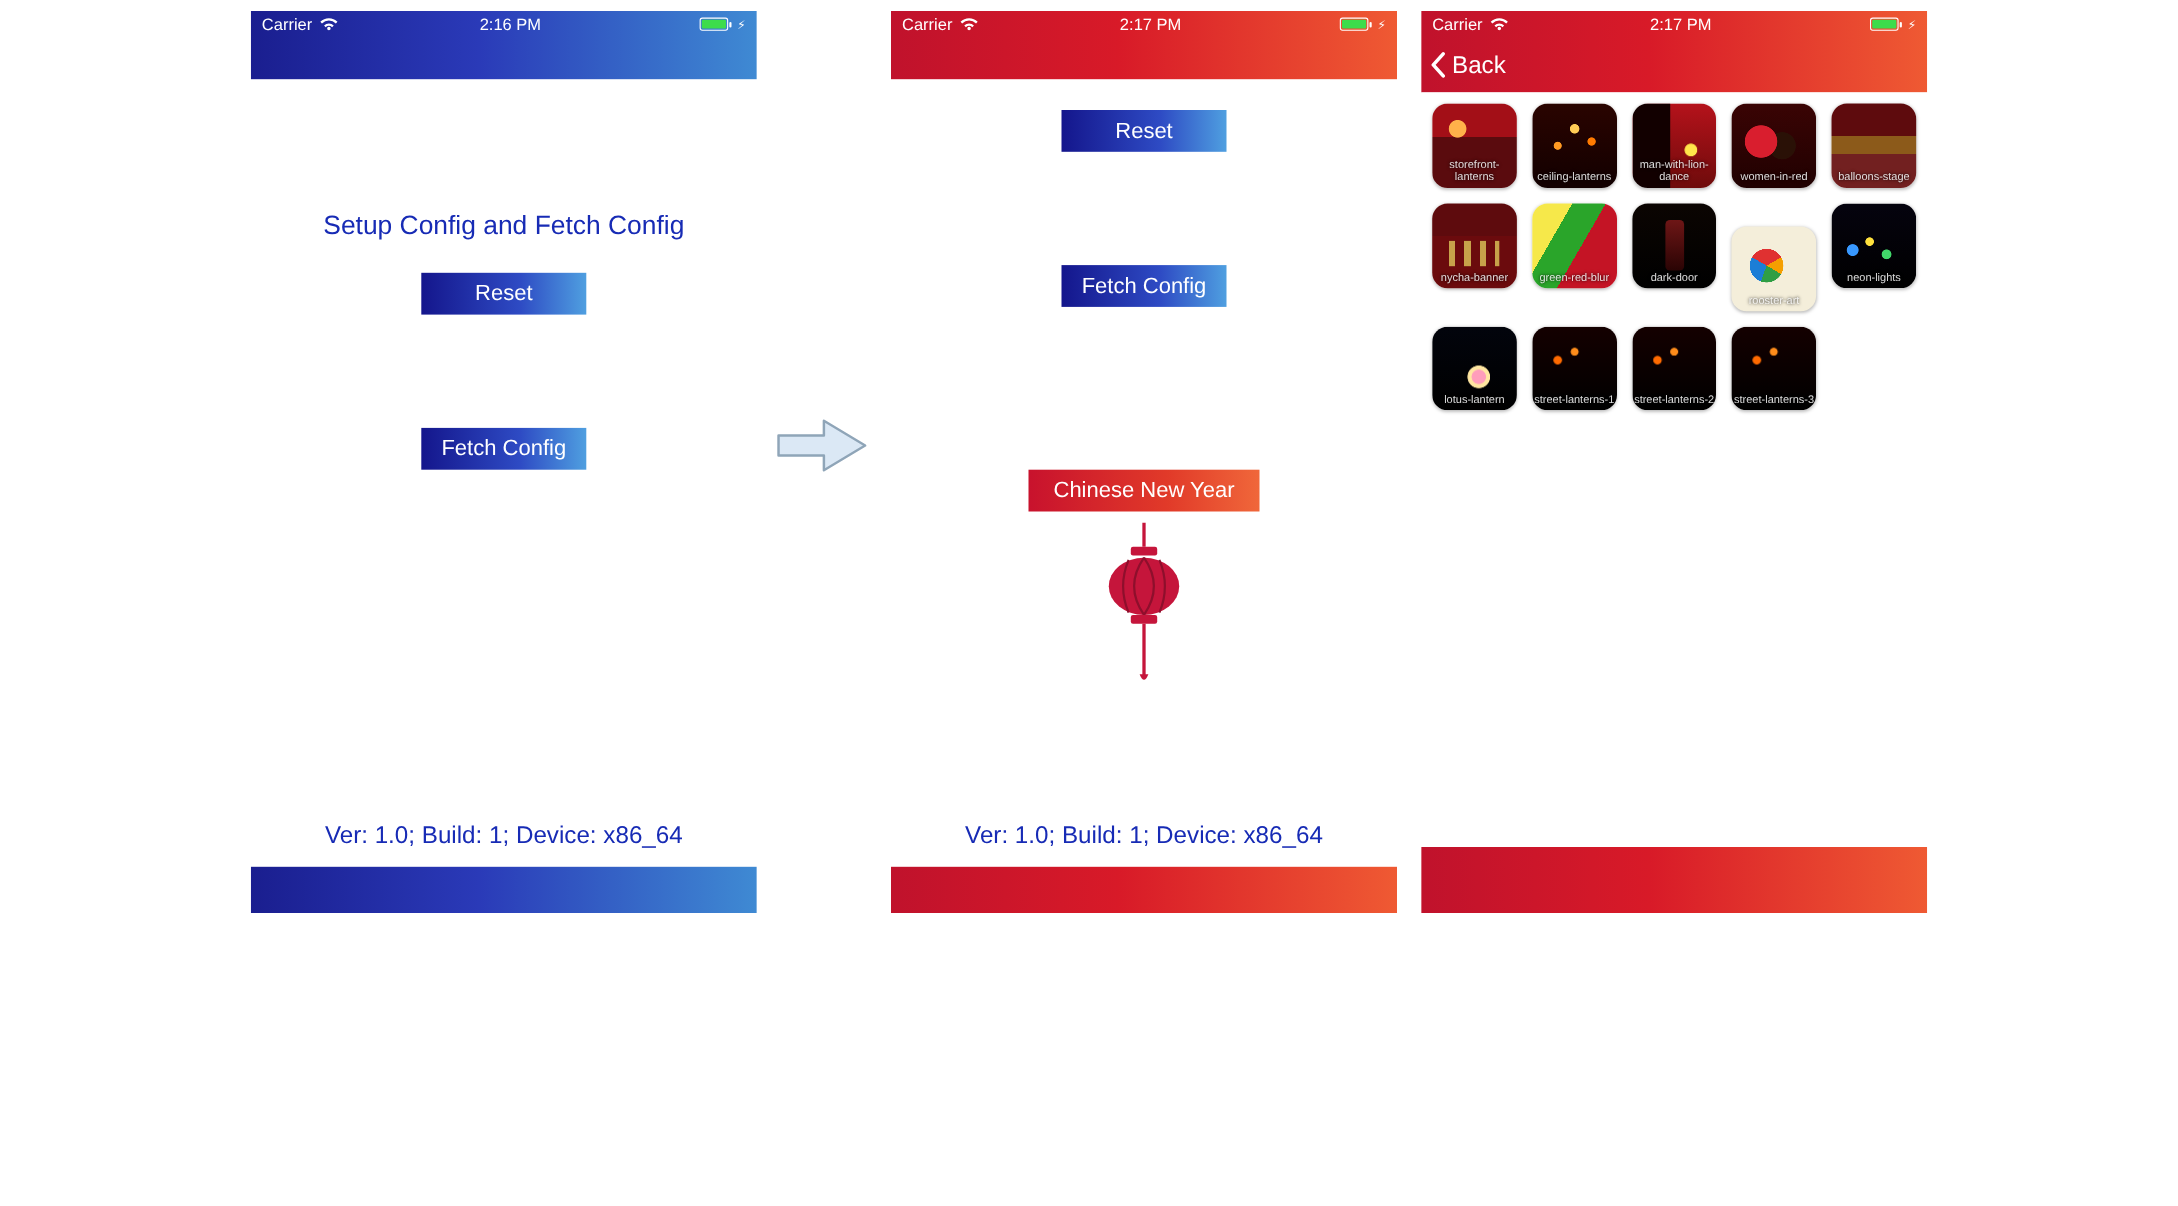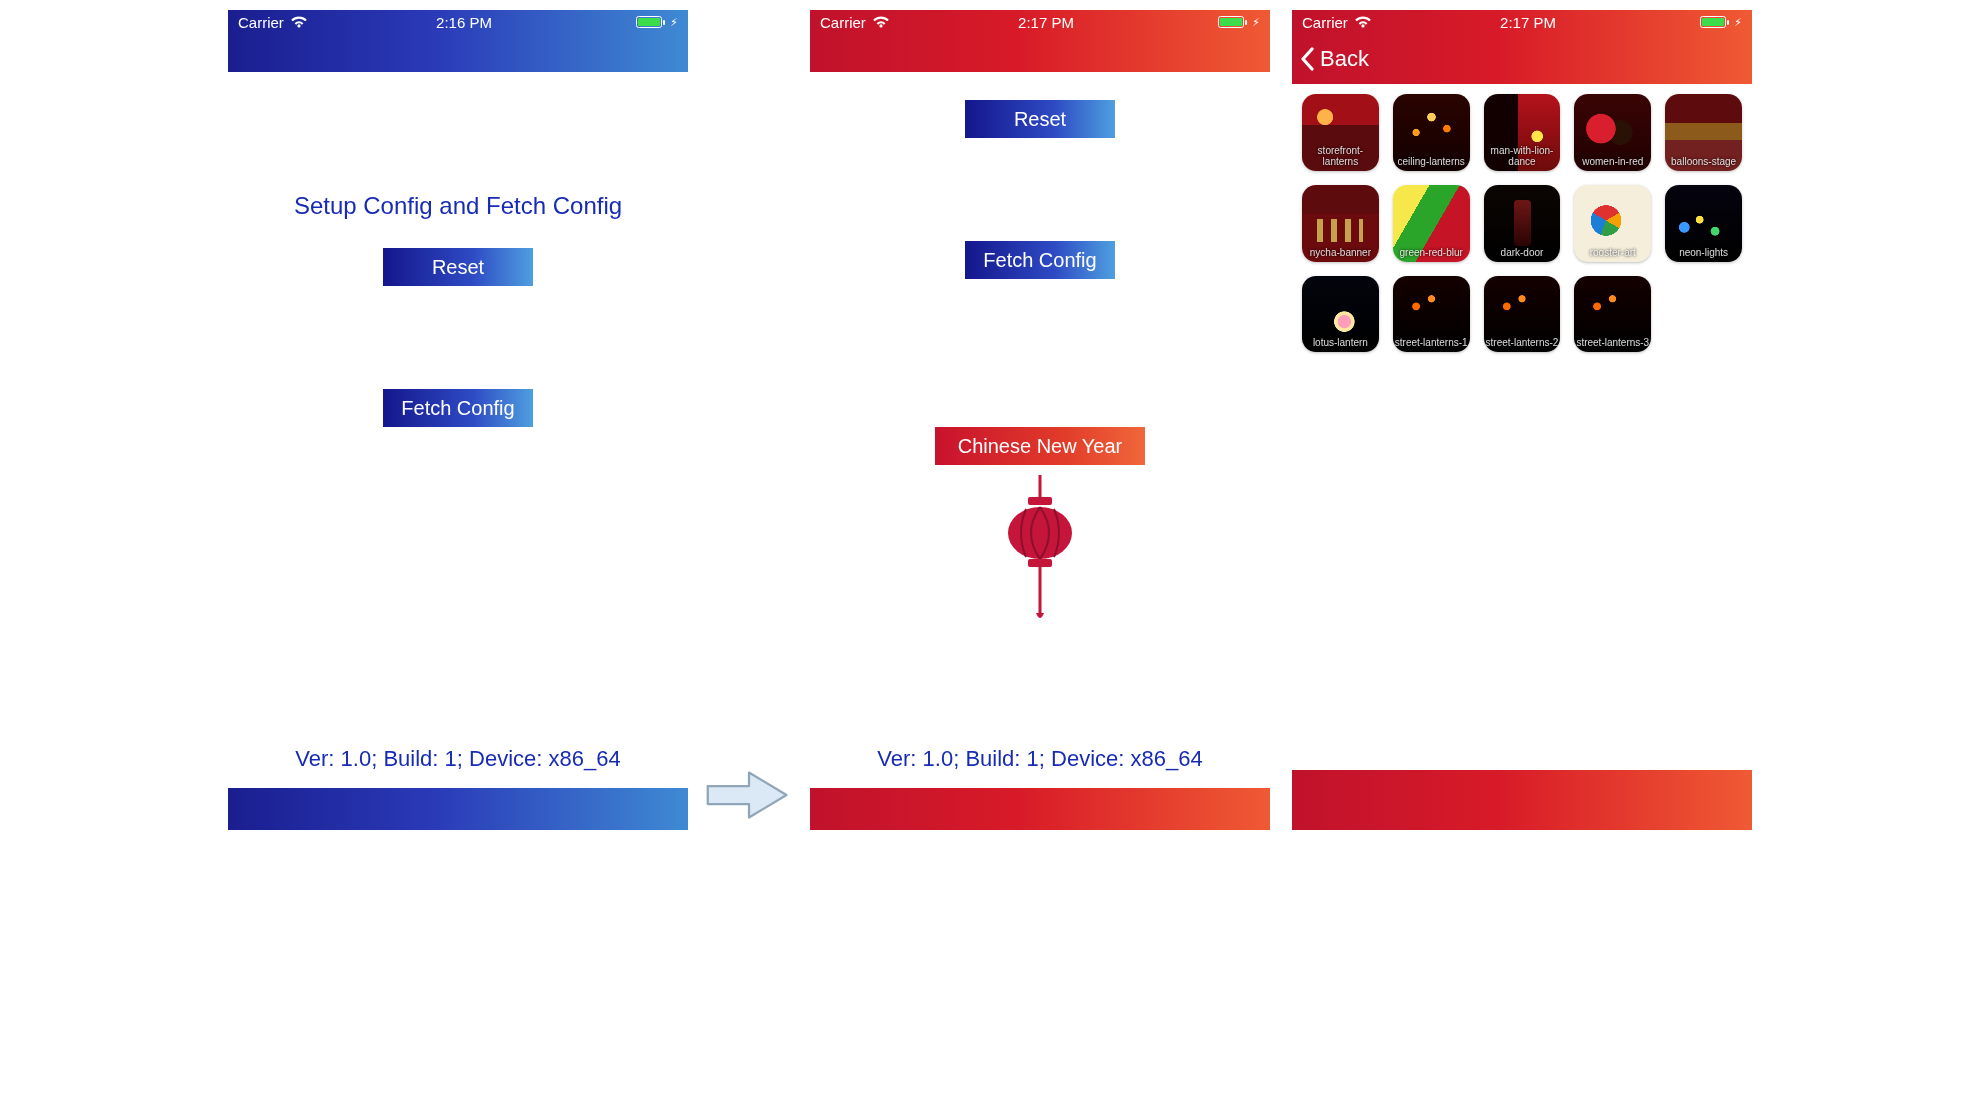--- a/index.html
+++ b/index.html
@@ -6,21 +6,21 @@
   html, body { width: 100%; height: 100%; }
   body {
     font-family: -apple-system, "Helvetica Neue", Arial, sans-serif;
     background: #fff;
     display: flex;
     justify-content: center;
     align-items: flex-start;
   }
   .stage {
     display: flex;
-    align-items: flex-end;
+    align-items: flex-start;
     gap: 16px;
     padding-top: 10px;
   }
   .phone {
     width: 460px;
     height: 820px;
     background: #fff;
     position: relative;
     display: flex;
     flex-direction: column;
@@ -140,21 +140,21 @@
   .t1{background:radial-gradient(circle at 30% 30%,#ffb14a 0 10%,transparent 11%),linear-gradient(180deg,#a30f17 0 40%,#5a0b0e 40% 100%);}
   .t2{background:radial-gradient(circle at 50% 30%,#ffcc55 0 6%,transparent 7%),radial-gradient(circle at 30% 50%,#ff9a22 0 5%,transparent 6%),radial-gradient(circle at 70% 45%,#ff7a00 0 5%,transparent 6%),linear-gradient(180deg,#2a0400 0%,#120000 100%);}
   .t3{background:linear-gradient(90deg,#120000 0 45%,transparent 45%),radial-gradient(circle at 70% 55%,#ffe54a 0 8%,transparent 9%),linear-gradient(180deg,#b5121b 0%,#6e0b0b 100%);}
   .t4{background:radial-gradient(circle at 35% 45%,#d91e2e 0 22%,transparent 23%),radial-gradient(circle at 60% 50%,#2a1106 0 20%,transparent 21%),linear-gradient(180deg,#3a0404 0%,#200101 100%);}
   .t5{background:linear-gradient(180deg,#5e0b0d 0 38%,#8c5a1a 38% 60%,#722020 60% 100%);}
   .t6{background:linear-gradient(180deg,#5e0b0d 0 38%,#6b0b0d 38% 100%);}
   .t6::after{content:"";position:absolute;left:20%;right:20%;top:45%;height:30%;background:repeating-linear-gradient(90deg,#c7a24a 0 6px,transparent 6px 14px);}
   .t7{background:linear-gradient(120deg,#f6e84a 0 30%,#2aa52a 30% 55%,#c41425 55% 100%);filter:blur(.3px);}
   .t8{background:linear-gradient(180deg,#0b0502 0%,#000 100%);}
   .t8::after{content:"";position:absolute;left:40%;top:20%;width:22%;height:60%;background:linear-gradient(180deg,#6e1616,#2a0404);border-radius:4px;}
-  .t9{background:#f4eeda;}
+  .t9{background:#f4eeda;margin-top:21px;}
   .t9::before{content:"";position:absolute;left:18%;top:18%;width:46%;height:56%;background:conic-gradient(#e03131 0 60deg,#f59f00 60deg 120deg,#2f9e44 120deg 200deg,#1c7ed6 200deg 300deg,#e03131 300deg 360deg);-webkit-mask:radial-gradient(circle,#000 54%,transparent 55%);mask:radial-gradient(circle,#000 54%,transparent 55%);}
   .t10{background:radial-gradient(circle at 25% 55%,#3898ff 0 7%,transparent 8%),radial-gradient(circle at 45% 45%,#ffe13d 0 6%,transparent 7%),radial-gradient(circle at 65% 60%,#41d76a 0 6%,transparent 7%),linear-gradient(180deg,#05030e 0%,#000 100%);}
   .t11{background:radial-gradient(circle at 50% 40%,#e0b14a 0 6%,transparent 7%),linear-gradient(180deg,#40070a 0%,#120000 100%);}
   .t12{background:radial-gradient(circle at 55% 60%,#ff9dbb 0 10%,transparent 11%),radial-gradient(circle at 55% 60%,#ffe6a1 0 16%,transparent 17%),linear-gradient(180deg,#02040c 0%,#000 100%);}
   .t13,.t14,.t15{background:radial-gradient(circle at 50% 30%,#ff8c1a 0 5%,transparent 6%),radial-gradient(circle at 30% 40%,#ff6a00 0 5%,transparent 6%),linear-gradient(180deg,#140000 0%,#000 100%);}
 
   .gallery-bottom-band{
     position:absolute; left:0; right:0; bottom:0; height:60px;
   }
 

